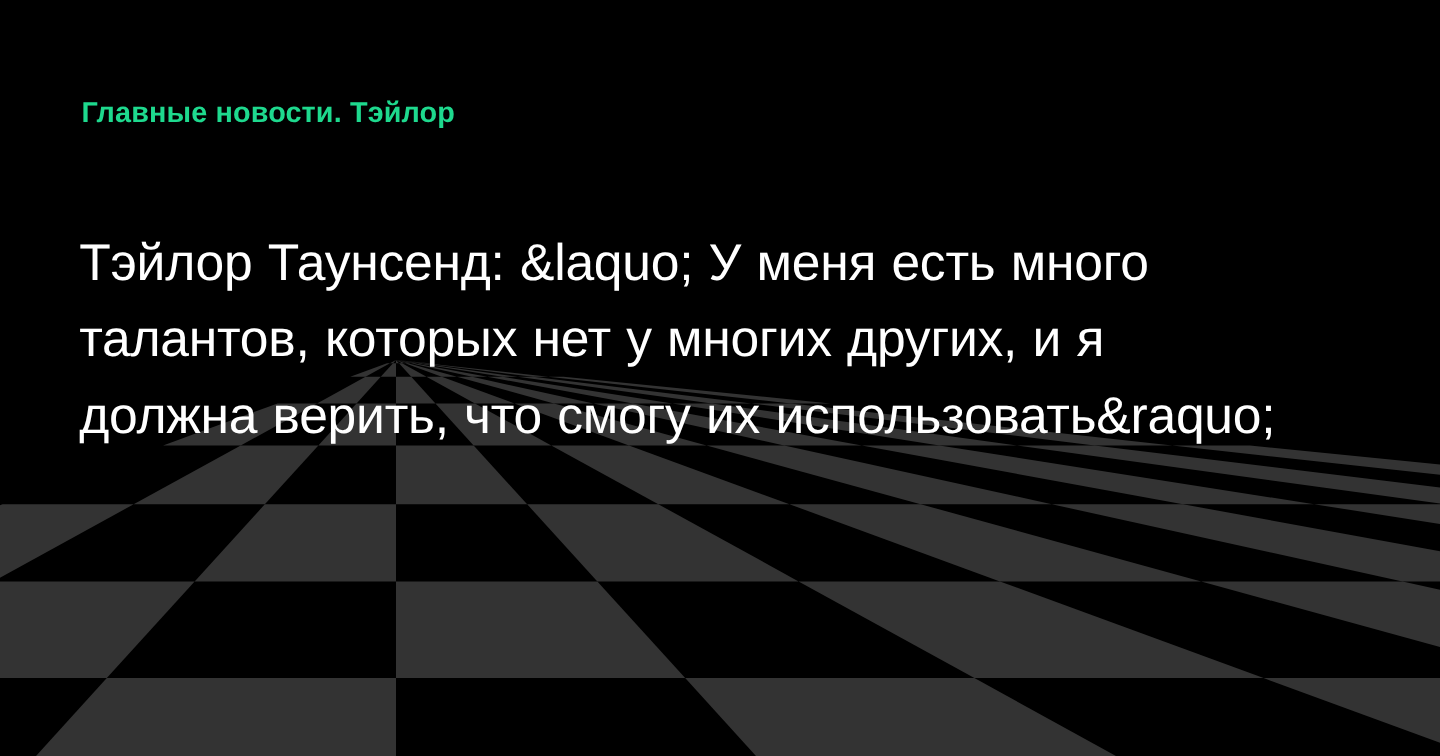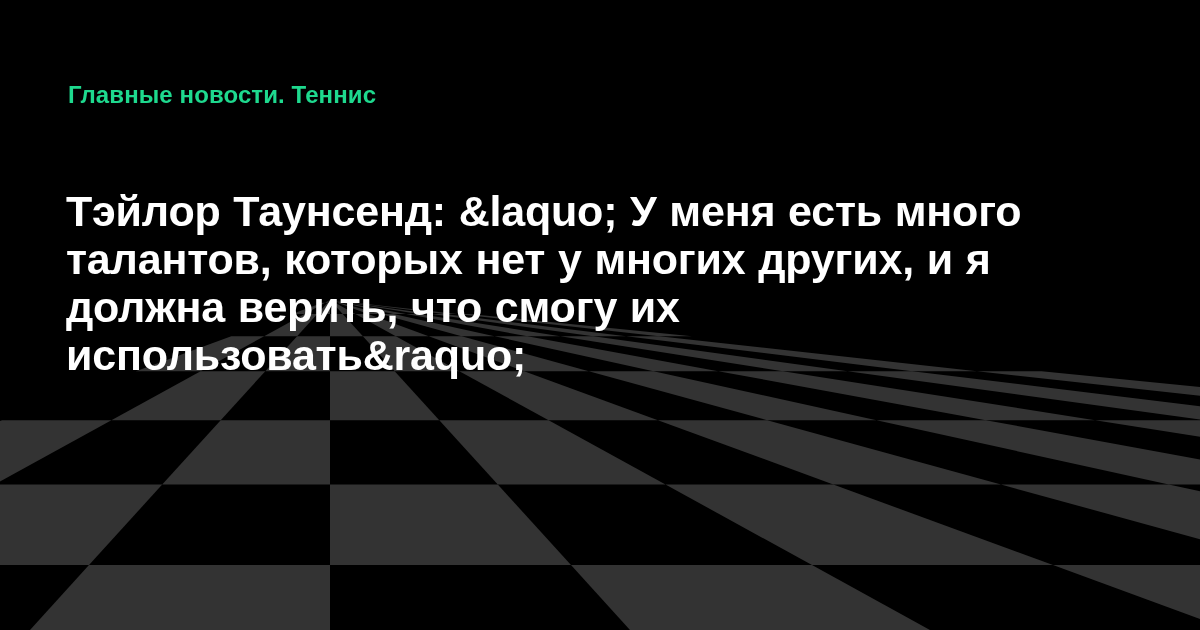--- a/index.html
+++ b/index.html
@@ -50,22 +50,22 @@
     color: #1ed98e;
     white-space: nowrap;
   }
 
   .headline {
     position: absolute;
     left: 66px;
     top: 158px;
     width: 1000px;
     font-size: 43px;
-    font-weight: 700;
-    line-height: 48px;
+    font-weight: 400;
+    line-height: 64px;
     letter-spacing: -0.2px;
     color: #ffffff;
     word-spacing: 1px;
   }
 </style>
 </head>
 <body>
 
 <div class="card">
 
@@ -121,18 +121,18 @@
         <polygon points="330.0,484.5 497.8,484.5 571.0,565.1 330.0,565.1" fill="#333333"></polygon>
         <polygon points="665.5,484.5 833.3,484.5 1053.0,565.1 812.0,565.1" fill="#333333"></polygon>
         <polygon points="1001.0,484.5 1168.8,484.5 1535.0,565.1 1294.0,565.1" fill="#333333"></polygon>
         <polygon points="89.0,565.1 330.0,565.1 330.0,662.8 0.2,662.8" fill="#333333"></polygon>
         <polygon points="571.0,565.1 812.0,565.1 989.6,662.8 659.8,662.8" fill="#333333"></polygon>
         <polygon points="1053.0,565.1 1294.0,565.1 1649.3,662.8 1319.5,662.8" fill="#333333"></polygon>
       </g>
   </svg>
 
   <div class="content">
-    <div class="kicker">Главные новости. Теннис</div>
+    <div class="kicker">Главные новости. Тэйлор</div>
 
     <h1 class="headline">Тэйлор Таунсенд: &amp;laquo; У меня есть много талантов, которых нет у многих других, и я должна верить, что смогу их использовать&amp;raquo;</h1>
   </div>
 
 </div>
 
 </body></html>

